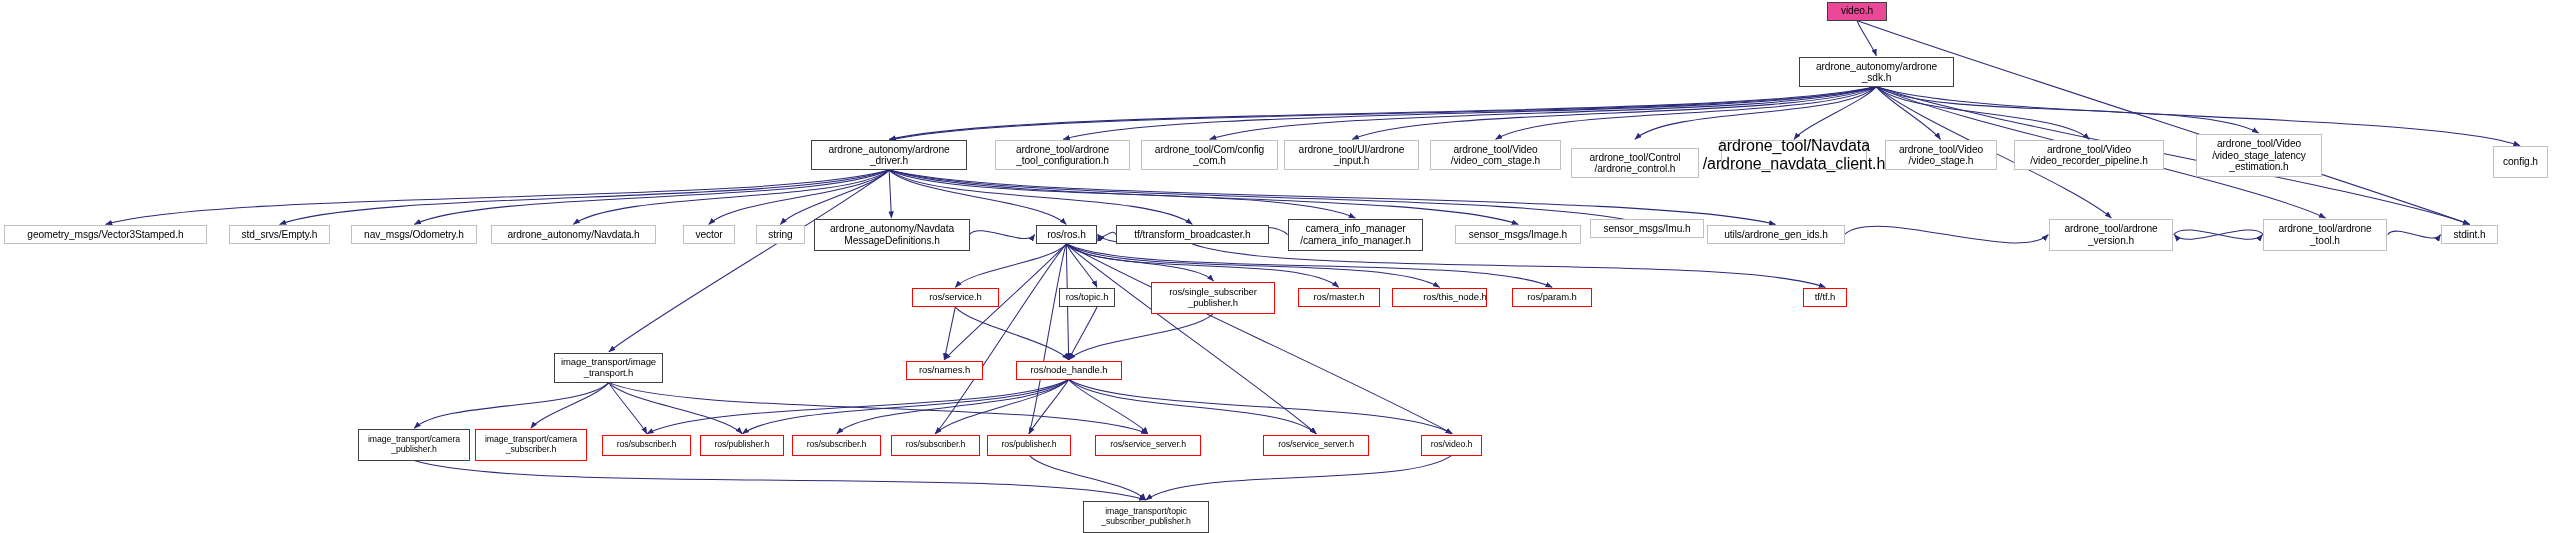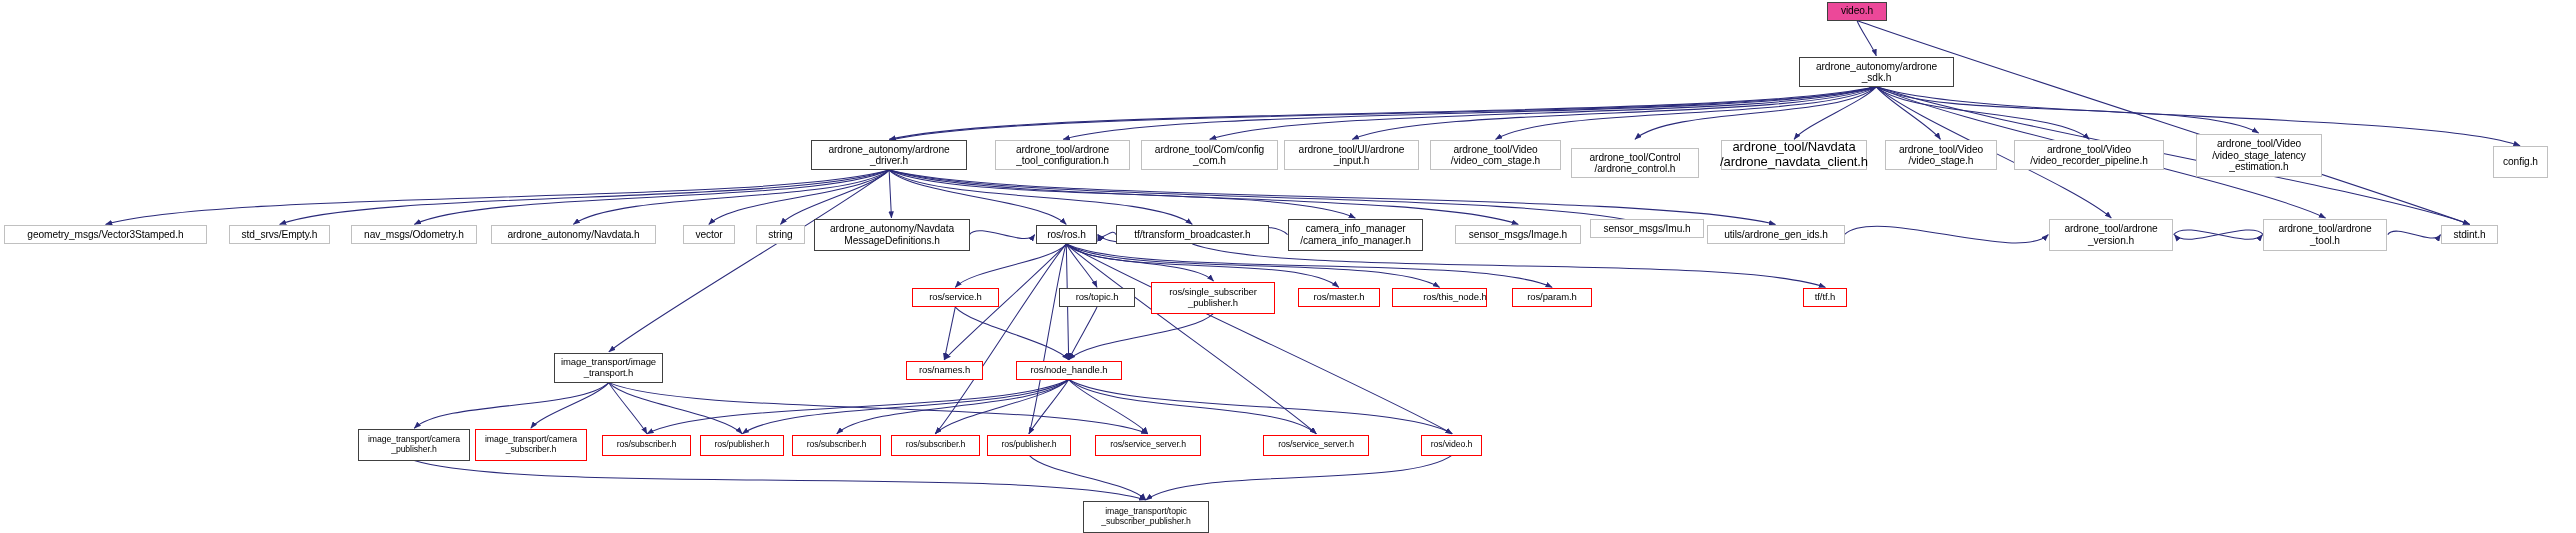--- a/index.html
+++ b/index.html
@@ -146,21 +146,21 @@
       <div class="node gray" style="left: 995px; top: 140px; width: 135px; height: 30px; font-size: 10.2px;">ardrone_tool/ardrone
 _tool_configuration.h</div>
       <div class="node gray" style="left: 1141px; top: 140px; width: 137px; height: 30px; font-size: 10.2px;">ardrone_tool/Com/config
 _com.h</div>
       <div class="node gray" style="left: 1284px; top: 140px; width: 135px; height: 30px; font-size: 10.2px;">ardrone_tool/UI/ardrone
 _input.h</div>
       <div class="node gray" style="left: 1430px; top: 140px; width: 131px; height: 30px; font-size: 10.2px;">ardrone_tool/Video
 /video_com_stage.h</div>
       <div class="node gray" style="left: 1571px; top: 148px; width: 128px; height: 30px; font-size: 10.2px;">ardrone_tool/Control
 /ardrone_control.h</div>
-      <div class="node gray" style="left: 1721px; top: 140px; width: 146px; height: 30px; font-size: 13px;">ardrone_tool/Navdata
+      <div class="node gray" style="left: 1721px; top: 140px; width: 146px; height: 30px; font-size: 16px;">ardrone_tool/Navdata
 /ardrone_navdata_client.h</div>
       <div class="node gray" style="left: 1885px; top: 140px; width: 112px; height: 30px; font-size: 10.2px;">ardrone_tool/Video
 /video_stage.h</div>
       <div class="node gray" style="left: 2014px; top: 140px; width: 150px; height: 30px; font-size: 10.2px;">ardrone_tool/Video
 /video_recorder_pipeline.h</div>
       <div class="node gray" style="left: 2196px; top: 134px; width: 126px; height: 43px; font-size: 10.2px;">ardrone_tool/Video
 /video_stage_latency
 _estimation.h</div>
       <div class="node gray" style="left: 2493px; top: 146px; width: 55px; height: 32px; font-size: 10.2px;">config.h</div>
       <div class="node gray" style="left: 3.9px; top: 225px; width: 203px; height: 19px; font-size: 10.2px;">geometry_msgs/Vector3Stamped.h</div>
@@ -177,21 +177,21 @@
 /camera_info_manager.h</div>
       <div class="node gray" style="left: 1455px; top: 225px; width: 126px; height: 19px; font-size: 10.2px;">sensor_msgs/Image.h</div>
       <div class="node gray" style="left: 1590px; top: 219px; width: 114px; height: 19px; font-size: 10.2px;">sensor_msgs/Imu.h</div>
       <div class="node gray" style="left: 1707px; top: 225px; width: 138px; height: 19px; font-size: 10.2px;">utils/ardrone_gen_ids.h</div>
       <div class="node gray" style="left: 2049px; top: 219px; width: 124px; height: 31.5px; font-size: 10.2px;">ardrone_tool/ardrone
 _version.h</div>
       <div class="node gray" style="left: 2263px; top: 219px; width: 124px; height: 31.5px; font-size: 10.2px;">ardrone_tool/ardrone
 _tool.h</div>
       <div class="node gray" style="left: 2441px; top: 225px; width: 57px; height: 19px; font-size: 10.2px;">stdint.h</div>
       <div class="node red" style="left: 912px; top: 288px; width: 87px; height: 19px; font-size: 9.5px;">ros/service.h</div>
-      <div class="node solid" style="left: 1059px; top: 288px; width: 76px; height: 19px; font-size: 9.5px;">ros/topic.h</div>
+      <div class="node solid" style="left: 1059px; top: 288px; width: 56px; height: 19px; font-size: 9.5px;">ros/topic.h</div>
       <div class="node red" style="left: 1151px; top: 282px; width: 124px; height: 31.5px; font-size: 9.5px;">ros/single_subscriber
 _publisher.h</div>
       <div class="node red" style="left: 1298px; top: 288px; width: 82px; height: 19px; font-size: 9.5px;">ros/master.h</div>
       <div class="node red" style="left: 1392px; top: 288px; width: 95px; height: 19px; font-size: 9.5px; padding-left: 34px;">ros/this_node.h</div>
       <div class="node red" style="left: 1512px; top: 288px; width: 80px; height: 19px; font-size: 9.5px;">ros/param.h</div>
       <div class="node red" style="left: 1803px; top: 288px; width: 44px; height: 19px; font-size: 9.5px;">tf/tf.h</div>
       <div class="node solid" style="left: 554px; top: 353px; width: 109px; height: 30px; font-size: 9.5px;">image_transport/image
 _transport.h</div>
       <div class="node red" style="left: 906px; top: 361px; width: 77px; height: 19px; font-size: 9.5px;">ros/names.h</div>
       <div class="node red" style="left: 1016px; top: 361px; width: 106px; height: 19px; font-size: 9.5px;">ros/node_handle.h</div>

